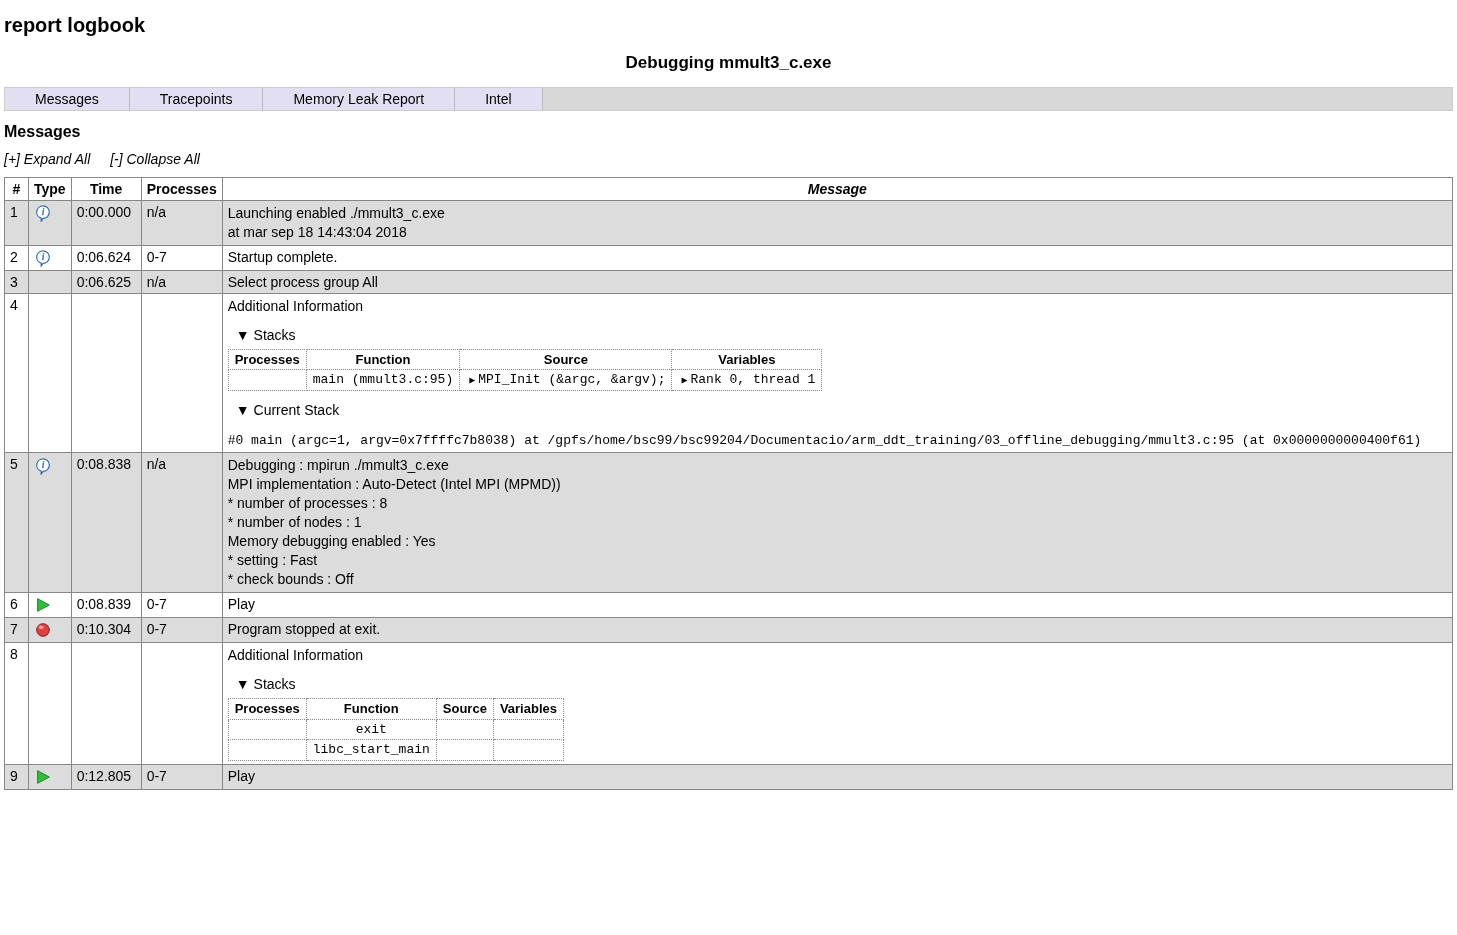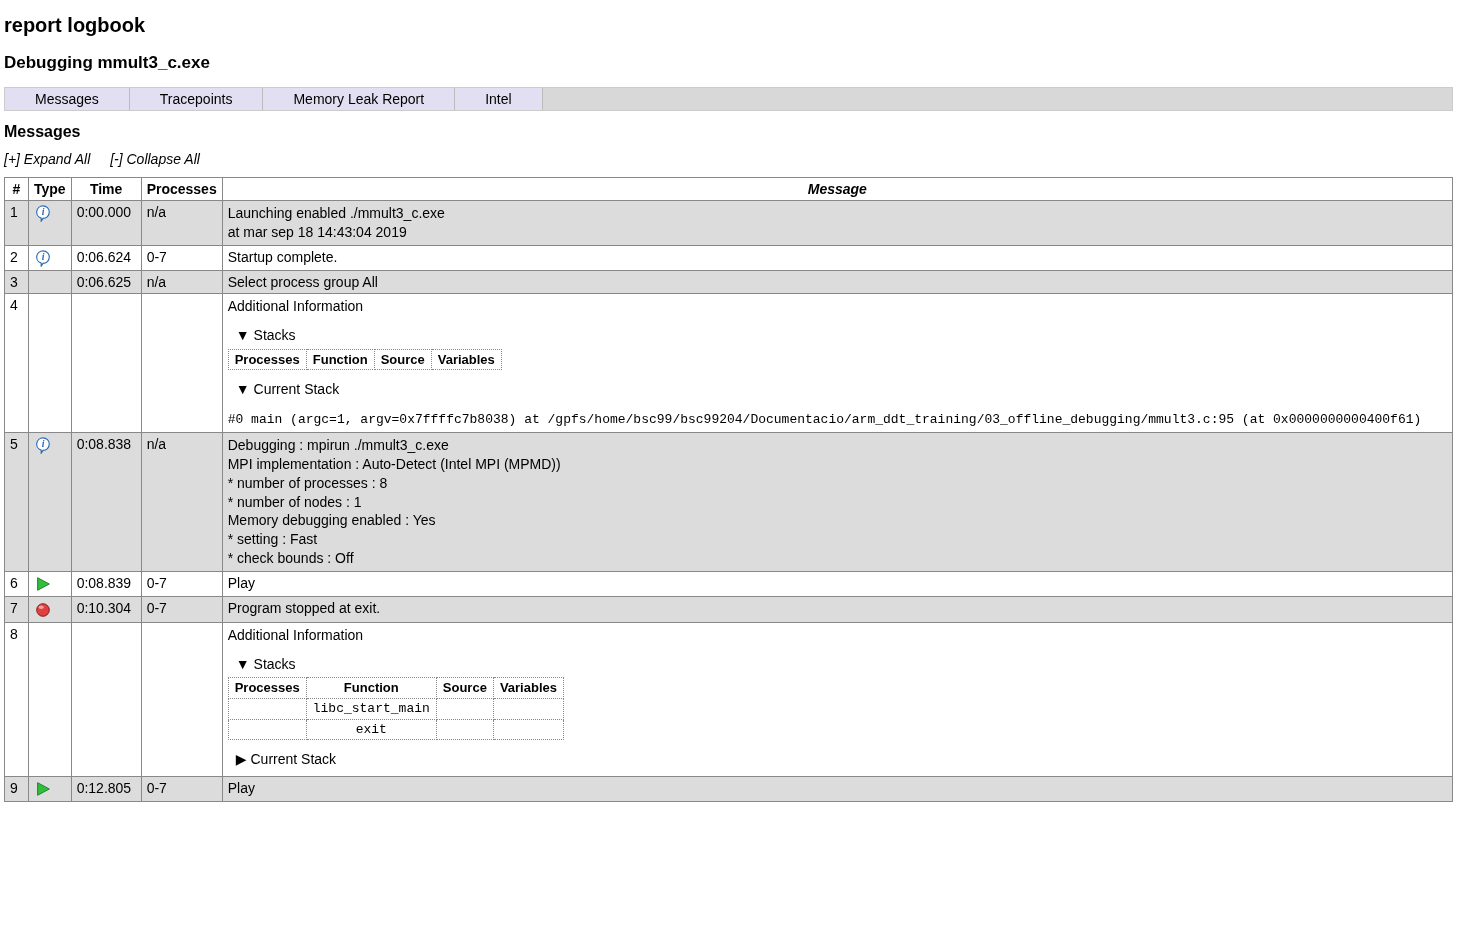--- a/index.html
+++ b/index.html
@@ -5,21 +5,21 @@
   * { box-sizing: border-box; }
   body {
     font-family: Arial, Helvetica, sans-serif;
     font-size: 14px;
     margin: 0;
     padding: 4px;
     background: #fff;
     color: #000;
   }
   h1 { font-size: 20px; font-weight: bold; margin: 10px 0 16px 0; }
-  h2 { font-size: 17px; font-weight: bold; margin: 0 0 14px 0; }
+  h2 { font-size: 17px; font-weight: bold; margin: 0 0 14px 0; text-align: center; }
   h3 { font-size: 16px; font-weight: bold; margin: 12px 0 10px 0; }
 
   .tabs {
     display: flex;
     background: #d8d8d8;
     border: 1px solid #ccc;
   }
   .tab {
     padding: 3px 30px;
     border-right: 1px solid #bbb;
@@ -122,21 +122,21 @@
         <svg class="icon-info" viewBox="0 0 20 20">
           <path d="M10 2a7 7 0 1 1 0 14l-2 3 0-3.3A7 7 0 0 1 10 2z" fill="#fff" stroke="#2a6bb5" stroke-width="1.3"></path>
           <text x="10" y="12" text-anchor="middle" font-family="Georgia" font-style="italic" font-weight="bold" font-size="11" fill="#2a6bb5">i</text>
         </svg>
       </td>
       <td>0:00.000</td>
       <td>n/a</td>
       <td>
         <div class="msg-block">
           <span>Launching enabled ./mmult3_c.exe</span><br>
-          <span>at mar sep 18 14:43:04 2019</span>
+          <span>at mar sep 18 14:43:04 2018</span>
         </div>
       </td>
     </tr>
 
     <tr>
       <td>2</td>
       <td class="type-cell">
         <svg class="icon-info" viewBox="0 0 20 20">
           <path d="M10 2a7 7 0 1 1 0 14l-2 3 0-3.3A7 7 0 0 1 10 2z" fill="#fff" stroke="#2a6bb5" stroke-width="1.3"></path>
           <text x="10" y="12" text-anchor="middle" font-family="Georgia" font-style="italic" font-weight="bold" font-size="11" fill="#2a6bb5">i</text>
@@ -167,20 +167,26 @@
             <span class="tri">▼</span><span>Stacks</span>
           </div>
           <table class="inner">
             <tbody>
                 <tr>
               <th>Processes</th>
               <th>Function</th>
               <th>Source</th>
               <th>Variables</th>
             </tr>
+            <tr>
+              <td class="mono"></td>
+              <td class="mono">main (mmult3.c:95)</td>
+              <td class="mono"><span class="smalltri">▶</span><span>MPI_Init (&amp;argc, &amp;argv);</span></td>
+              <td class="mono"><span class="smalltri">▶</span><span>Rank 0, thread 1</span></td>
+            </tr>
           </tbody>
             </table>
           <div class="section-title">
             <span class="tri">▼</span><span>Current Stack</span>
           </div>
           <div class="current-stack-line">#0 main (argc=1, argv=0x7ffffc7b8038) at /gpfs/home/bsc99/bsc99204/Documentacio/arm_ddt_training/03_offline_debugging/mmult3.c:95 (at 0x0000000000400f61)</div>
         </div>
       </td>
     </tr>
 
@@ -246,35 +252,32 @@
           <table class="inner">
             <tbody>
                 <tr>
               <th>Processes</th>
               <th>Function</th>
               <th>Source</th>
               <th>Variables</th>
             </tr>
             <tr>
               <td class="mono"></td>
+              <td class="mono">exit</td>
+              <td class="mono"></td>
+              <td class="mono"></td>
+            </tr>
+            <tr>
+              <td class="mono"></td>
               <td class="mono">libc_start_main</td>
-              <td class="mono"></td>
-              <td class="mono"></td>
-            </tr>
-            <tr>
-              <td class="mono"></td>
-              <td class="mono">exit</td>
               <td class="mono"></td>
               <td class="mono"></td>
             </tr>
           </tbody>
             </table>
-          <div class="section-title">
-            <span class="tri">▶</span><span>Current Stack</span>
-          </div>
         </div>
       </td>
     </tr>
 
     <tr class="shaded">
       <td>9</td>
       <td class="type-cell">
         <svg class="icon-play" viewBox="0 0 20 20">
           <polygon points="4,3 17,10 4,17" fill="#2fbf3a" stroke="#167a1e" stroke-width="1"></polygon>
         </svg>

